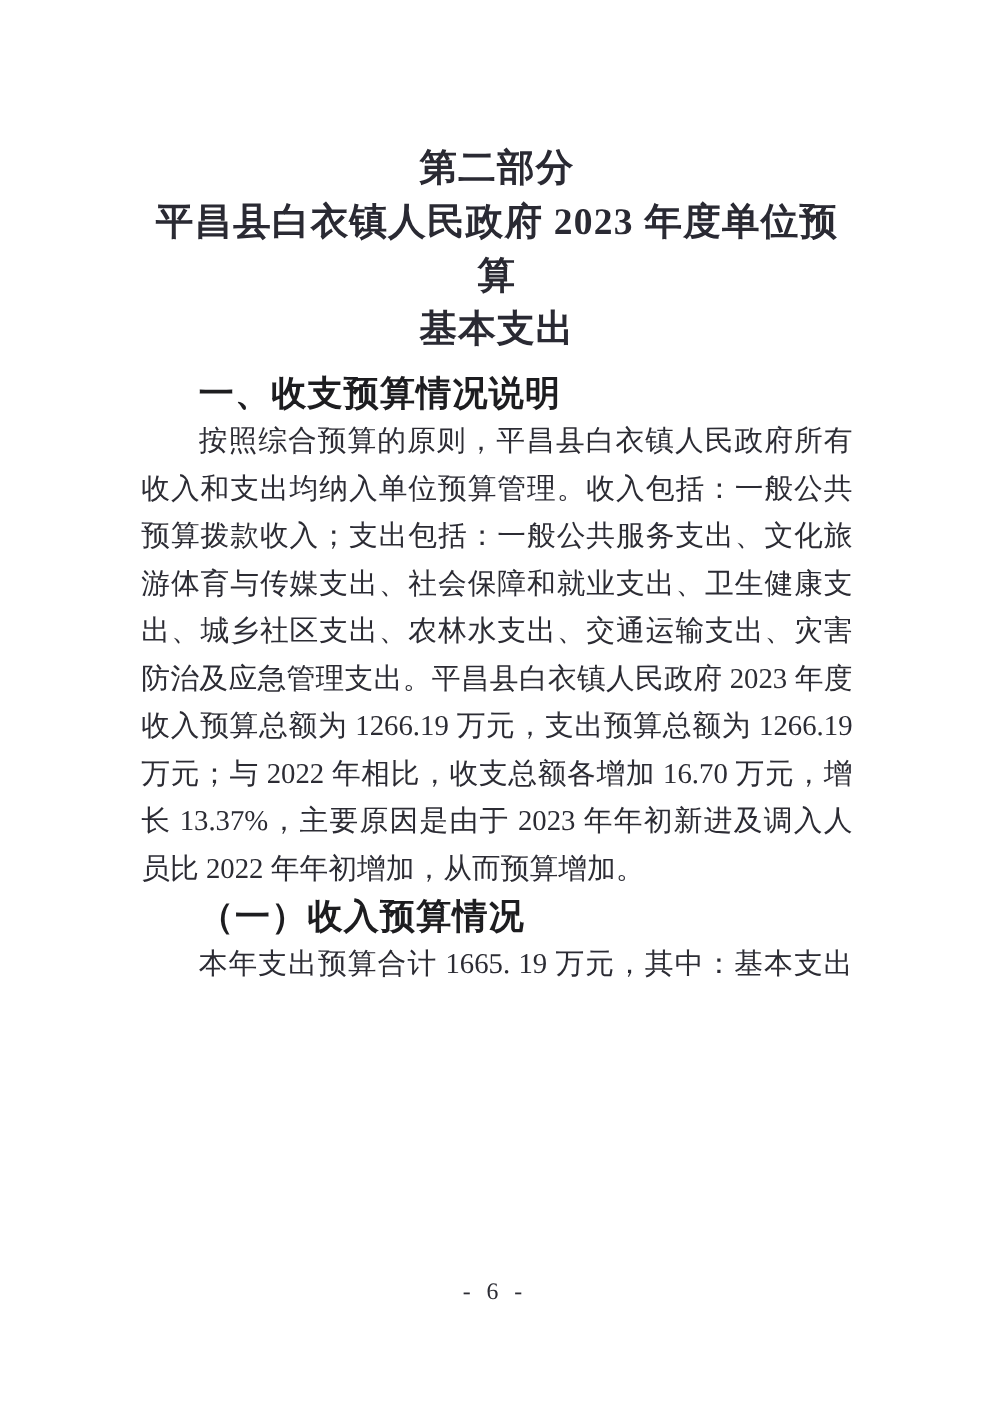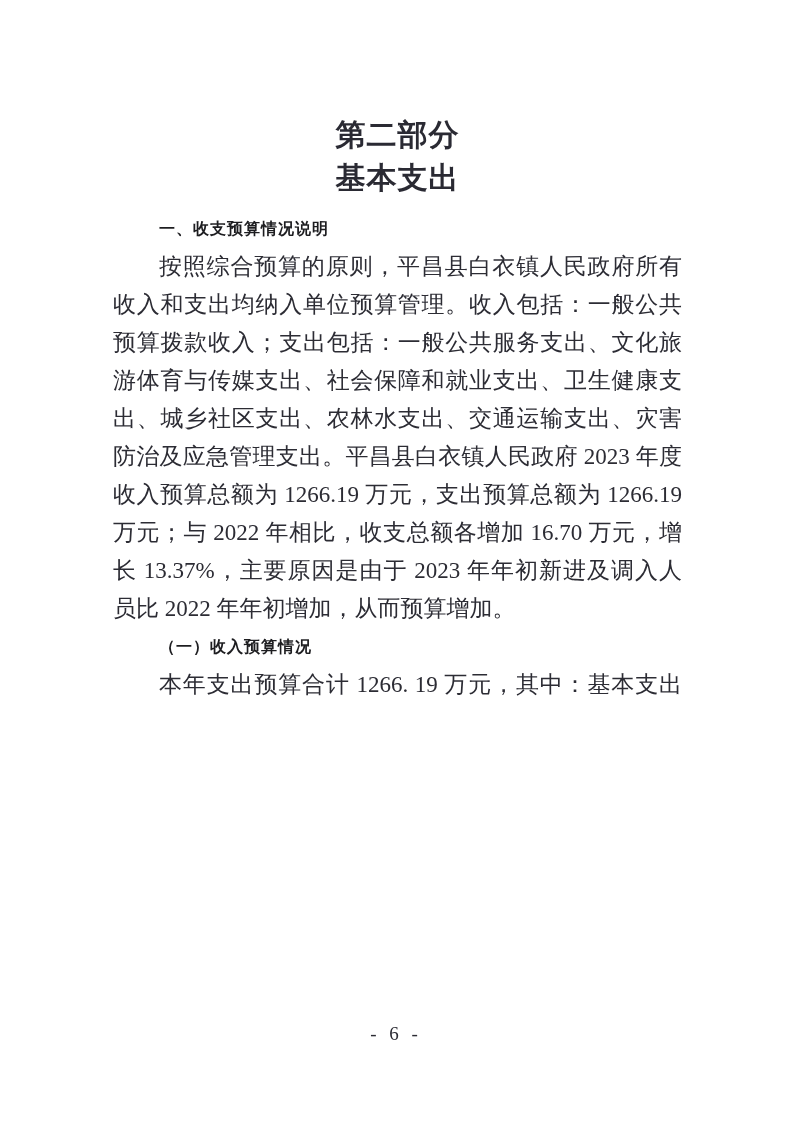--- a/index.html
+++ b/index.html
@@ -44,21 +44,21 @@
     text-indent: 46px;
   }
   .para.cont {
     
     text-align-last: justify;
   }
   .sec-heading {
     margin: 0;
     font-family: "Liberation Sans", "DejaVu Sans", sans-serif;
     font-weight: 700;
-    font-size: 16px;
+    font-size: 28px;
     line-height: 38px;
     text-indent: 46px;
     color: #1d1d20;
     letter-spacing: 1px;
     text-align: left;
   }
   .page-footer {
     position: absolute;
     left: 0;
     right: 0;
@@ -72,32 +72,33 @@
   }
 </style>
 </head>
 <body>
 
 <div class="page">
   <div class="content">
 
     <div class="doc-title">
       <div>第二部分</div>
+      <div>平昌县白衣镇人民政府 2023 年度单位预算</div>
       <div>基本支出</div>
     </div>
 
     <div class="body-text">
 
       <h2 class="sec-heading">一、收支预算情况说明</h2>
 
       <p class="para">按照综合预算的原则，平昌县白衣镇人民政府所有收入和支出均纳入单位预算管理。收入包括：一般公共预算拨款收入；支出包括：一般公共服务支出、文化旅游体育与传媒支出、社会保障和就业支出、卫生健康支出、城乡社区支出、农林水支出、交通运输支出、灾害防治及应急管理支出。平昌县白衣镇人民政府 2023 年度收入预算总额为 1266.19 万元，支出预算总额为 1266.19 万元；与 2022 年相比，收支总额各增加 16.70 万元，增长 13.37%，主要原因是由于 2023 年年初新进及调入人员比 2022 年年初增加，从而预算增加。</p>
 
       <h3 class="sec-heading">（一）收入预算情况</h3>
 
 
 
-      <p class="para cont">本年支出预算合计 1266. 19 万元，其中：基本支出</p>
+      <p class="para cont">本年支出预算合计 1665. 19 万元，其中：基本支出</p>
     </div>
 
   </div>
 
   <div class="page-footer">- 6 -</div>
 </div>
 
 </body></html>

